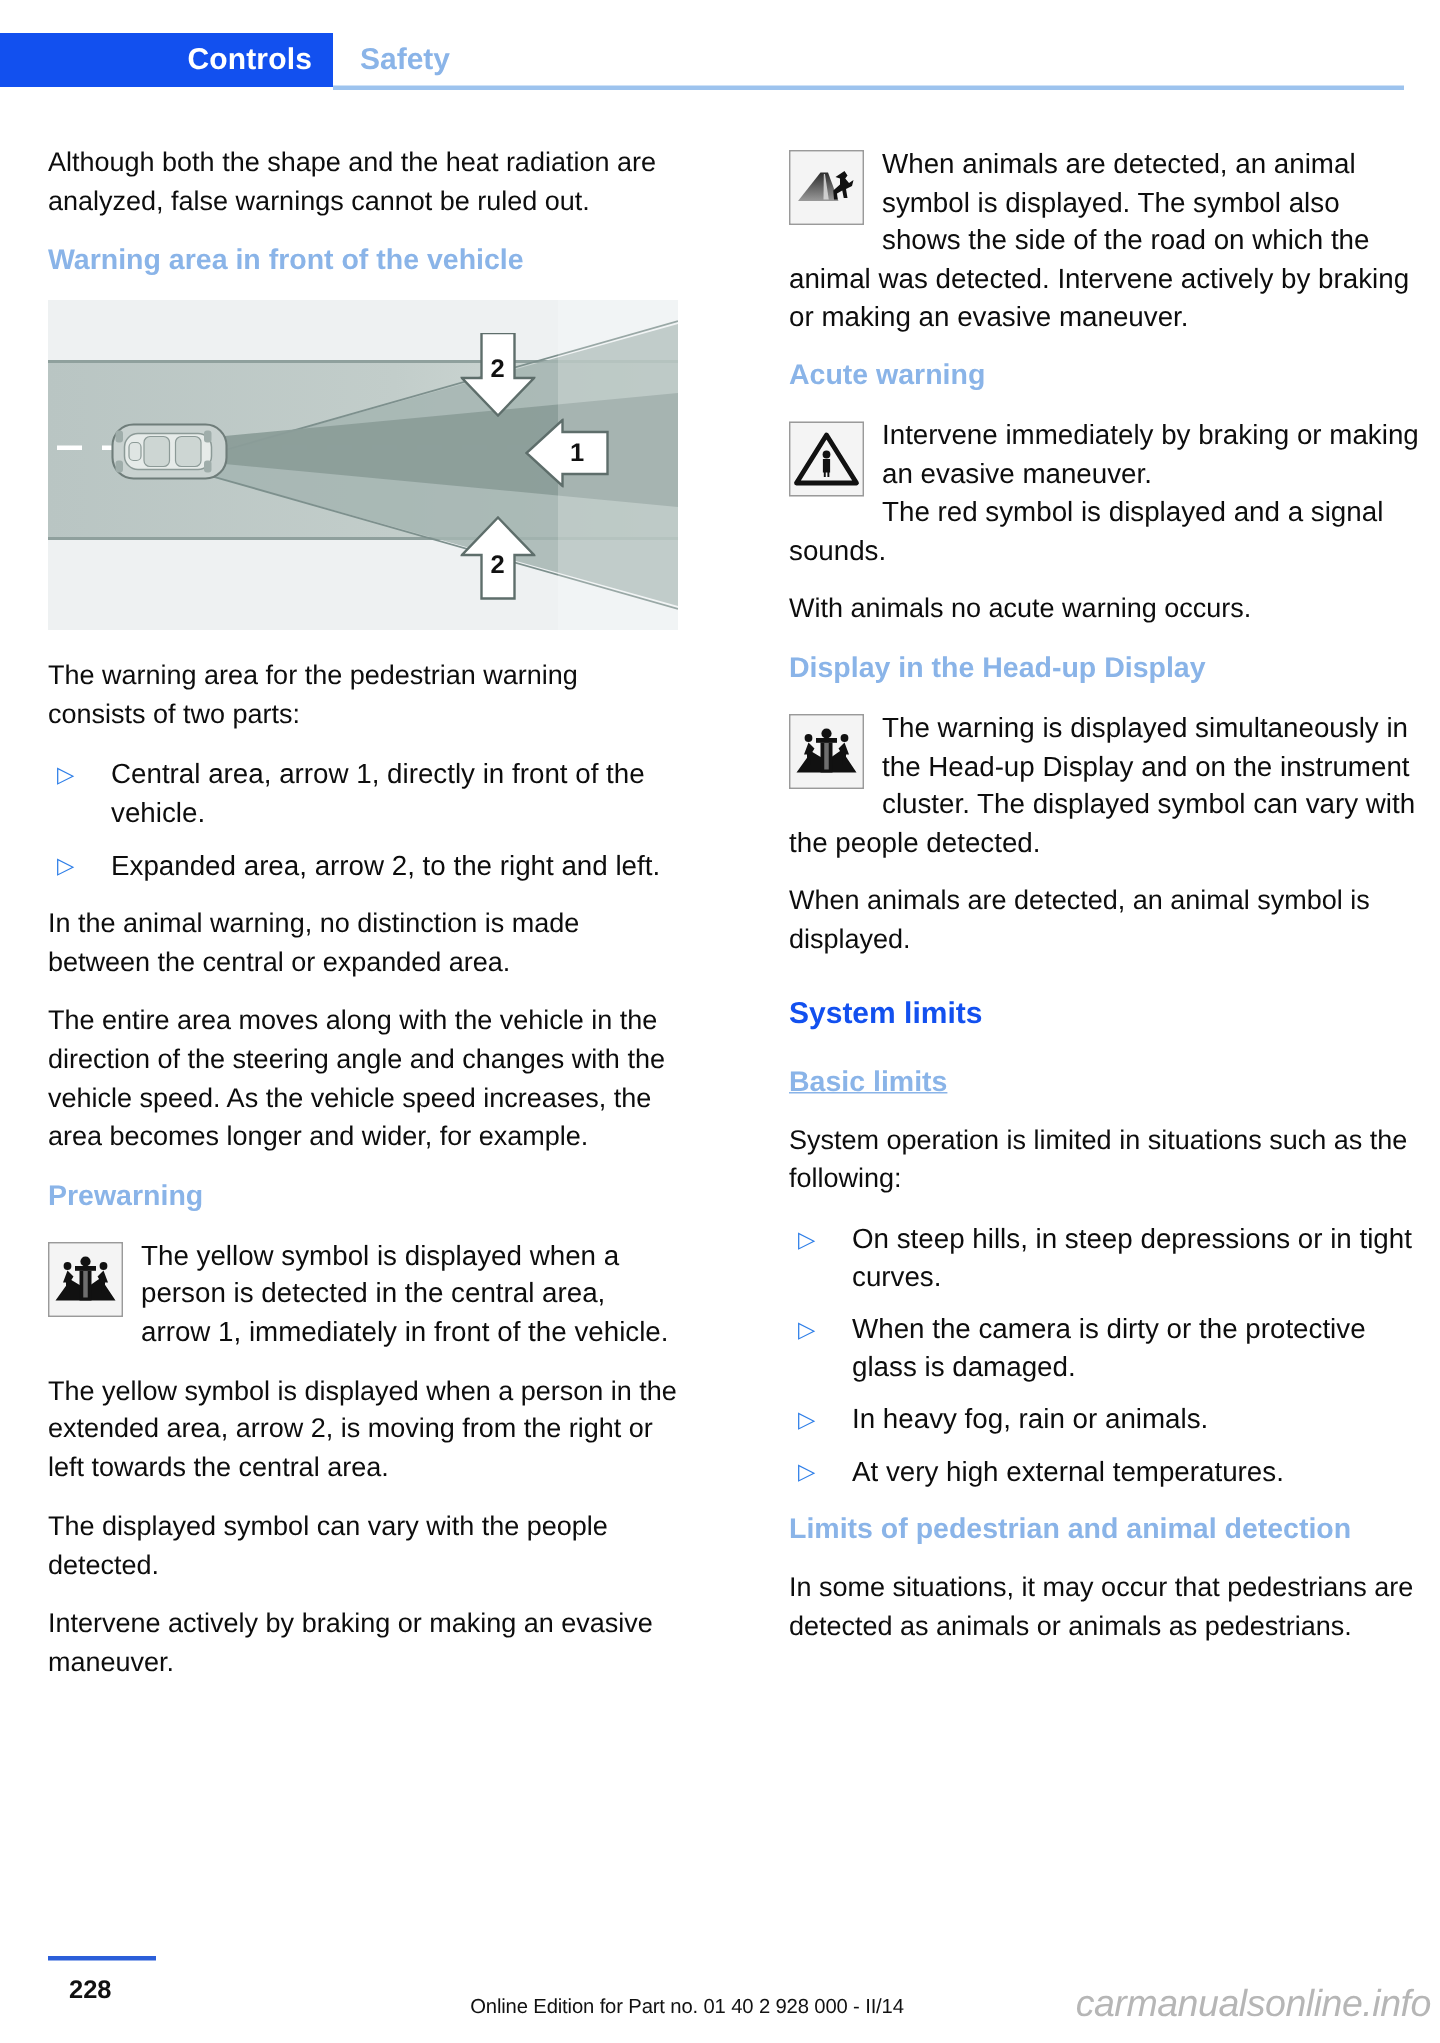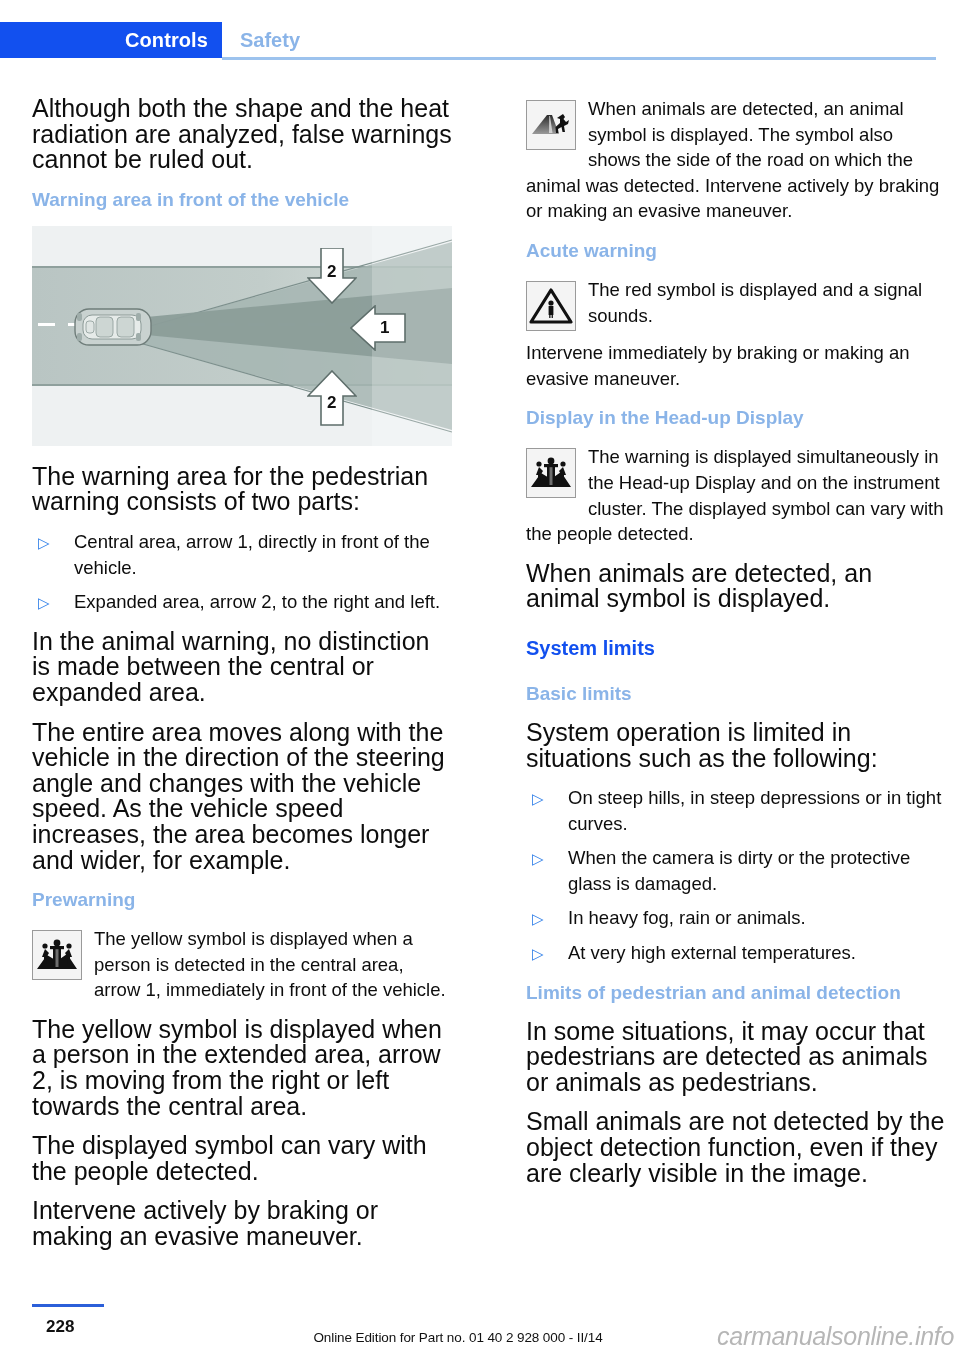--- a/index.html
+++ b/index.html
@@ -58,42 +58,42 @@
   
   .col {
     position: absolute;
     top: 96px;
     width: 420px;
   }
   .col-left  { left: 32px; }
   .col-right { left: 484px; margin-left: 42px; }
 
   p.body {
-    font-size: 25px;
+    font-size: 18px;
     line-height: 25.6px;
     color: #0d0d0d;
     margin-bottom: 14px;
   }
   h2.h-sub {
     font-size: 19px;
     font-weight: bold;
     color: #8ab4e8;
     line-height: 25px;
     margin-top: 12px;
     margin-bottom: 14px;
   }
   h1.h-main {
     font-size: 20px;
     font-weight: bold;
     color: #1250ef;
     line-height: 29px;
     margin-top: 22px;
     margin-bottom: 18px;
   }
-  h2.h-sub.tight { margin-top: 4px; }
+  h2.h-sub.tight { margin-top: 4px; text-decoration: underline; }
 
   
   ul.bullets { list-style: none; margin: 0 0 14px 0; }
   ul.bullets li {
     position: relative;
     padding-left: 42px;
     font-size: 18.5px;
     line-height: 25.6px;
     color: #0d0d0d;
     margin-bottom: 9px;
@@ -330,24 +330,25 @@
       <div class="iconbox">
         <svg viewBox="0 0 48 48" width="48" height="48">
           <rect x="0" y="0" width="48" height="48" fill="#f4f4f4"></rect>
           <path d="M24 8 L44 40 L4 40 Z" fill="none" stroke="#111" stroke-width="3.2" stroke-linejoin="round"></path>
           <circle cx="24" cy="21" r="2.6" fill="#111"></circle>
           <rect x="21.6" y="24" width="4.8" height="9" fill="#111"></rect>
           <rect x="22.2" y="30" width="1.3" height="6" fill="#111"></rect>
           <rect x="24.6" y="30" width="1.3" height="6" fill="#111"></rect>
         </svg>
       </div>
+      <p style="margin-top:12px">Intervene immediately by braking or making an evasive maneuver.</p>
       <p>The red symbol is displayed and a signal sounds.</p>
-      <p style="margin-top:12px">Intervene immediately by braking or making an evasive maneuver.</p>
     </div>
 
+    <p class="body">With animals no acute warning occurs.</p>
 
     <h2 class="h-sub">Display in the Head-up Display</h2>
 
     <div class="iconblock">
       <div class="iconbox">
         <svg viewBox="0 0 48 48" width="48" height="48">
           <rect x="0" y="0" width="48" height="48" fill="#f4f4f4"></rect>
           <path d="M4 38 L14 24 L24 30 L34 23 L44 38 Z" fill="#111"></path>
           <rect x="20" y="18" width="8" height="20" fill="#111"></rect>
           <rect x="22.5" y="14" width="3" height="22" fill="#6e6e6e"></rect>
@@ -386,20 +387,19 @@
       <li>
         <span class="bl">▷</span>
         <span>At very high external temperatures.</span>
       </li>
     </ul>
 
     <h2 class="h-sub">Limits of pedestrian and animal detection</h2>
 
     <p class="body">In some situations, it may occur that pedestrians are detected as animals or animals as pedestrians.</p>
 
-    <p class="body">Small animals are not detected by the object detection function, even if they are clearly visible in the image.</p>
   </div>
 
   <div class="footer-rule"></div>
   <div class="page-number">228</div>
   <div class="edition">Online Edition for Part no. 01 40 2 928 000 - II/14</div>
   <div class="watermark">carmanualsonline.info</div>
 </div>
 
 </body></html>

